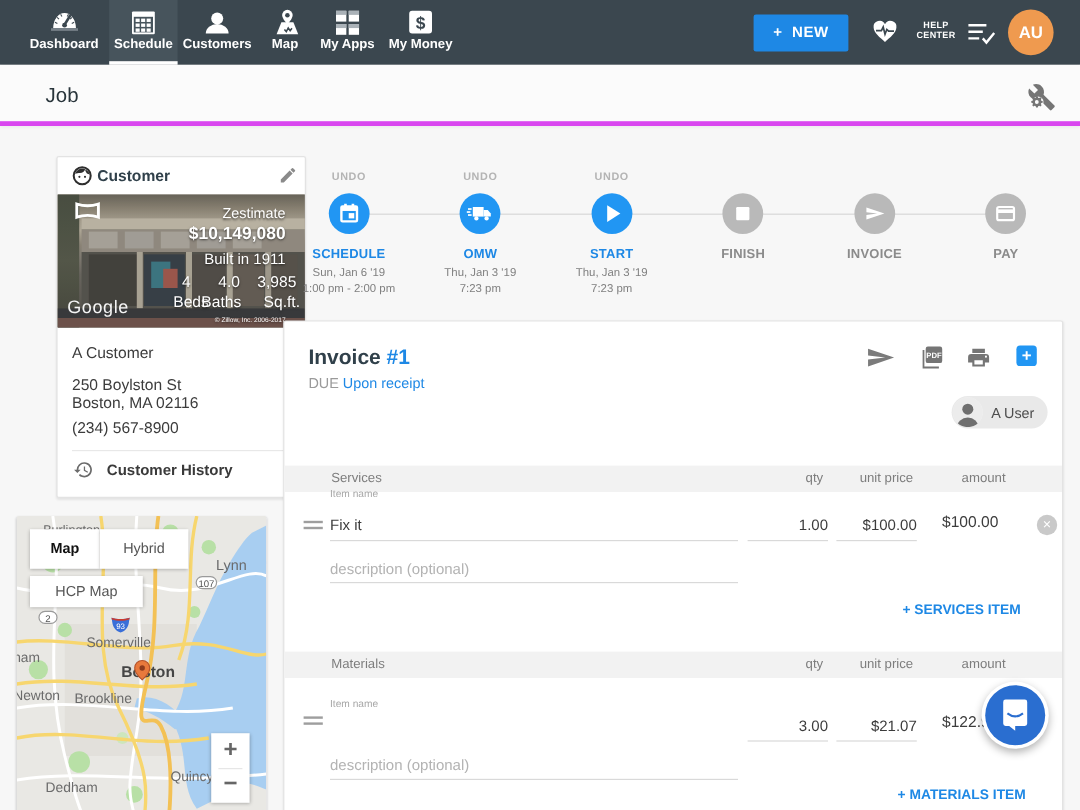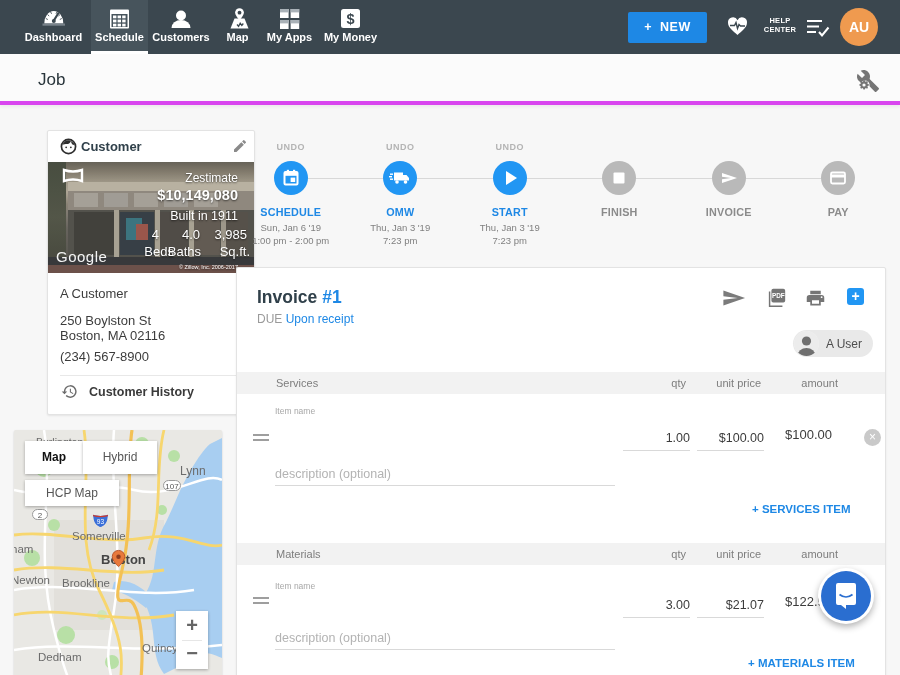--- a/index.html
+++ b/index.html
@@ -425,29 +425,30 @@
 
   <div class="chip">
     <div class="av"><svg width="25" height="25" viewBox="0 0 25 25">
           <circle cx="12.5" cy="12.5" r="12.5" fill="#ececec"></circle>
           <circle cx="12.5" cy="10" r="4.6" fill="#6f6f6f"></circle>
           <path d="M3.5 25 a9 8 0 0 1 18 0 z" fill="#6f6f6f"></path>
         </svg></div>
     <div class="nm">A User</div>
   </div>
 
-  <div class="secband" style="top:104px;text-align:right;">
+  <div class="secband" style="top:120px;text-align:right;">
     <div class="l">Services</div>
       <div class="c1">qty</div>
       <div class="c2">unit price</div>
       <div class="c3">amount</div>
   </div>
   <div class="itemlabel" style="left:38px;top:138px;">Item name</div>
   <div class="dragh" style="left:16px;top:166px;"></div>
   <div class="dragh" style="left:16px;top:171px;"></div>
+  <div class="inp" style="left:38px;top:150px;width:340px;height:33px;line-height:40px;">Fix it</div>
   <div class="inp" style="left:386px;top:150px;width:67px;height:33px;line-height:40px;text-align:right;">1.00</div>
   <div class="inp" style="left:460px;top:150px;width:67px;height:33px;line-height:40px;text-align:right;">$100.00</div>
   <div class="abs" style="left:537px;top:159px;width:58px;font-size:13px;color:#3c3c3c;text-align:right;">$100.00</div>
   <div class="abs" style="left:627px;top:161px;width:17px;height:17px;border-radius:50%;background:#c9c9c9;color:#fff;text-align:center;line-height:17px;font-size:12px;">×</div>
   <div class="inp ph" style="left:38px;top:188px;width:340px;height:30px;line-height:36px;">description (optional)</div>
   <div class="addlink" style="left:515px;top:235px;">+ SERVICES ITEM</div>
 
   <div class="secband" style="top:275px;">
     <div class="l">Materials</div>
       <div class="c1">qty</div>

